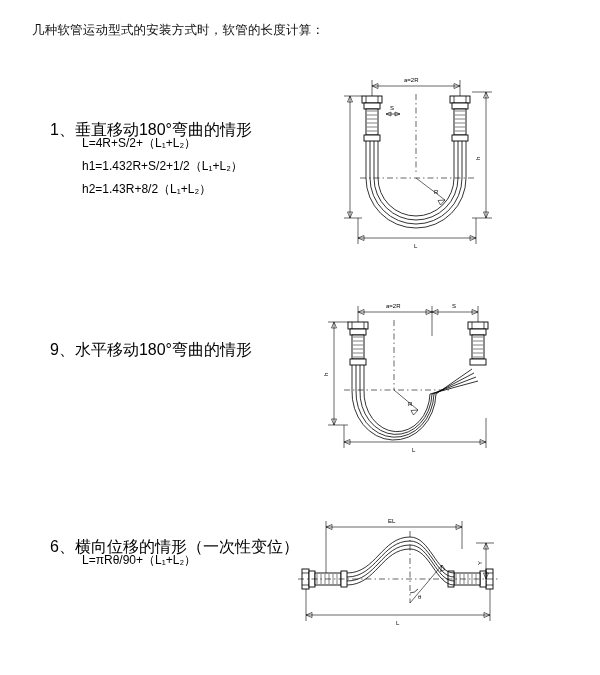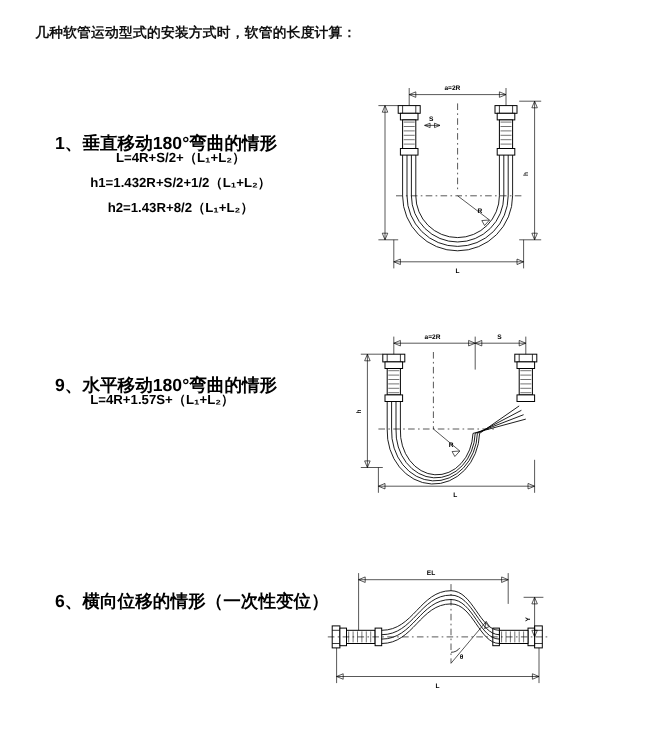--- a/index.html
+++ b/index.html
@@ -12,21 +12,20 @@
     background: #ffffff;
     font-family: "Liberation Sans", sans-serif;
     color: #000000;
     position: relative;
     overflow: hidden;
   }
   .page {
     position: relative;
     width: 600px;
     height: 534px;
-    font-weight: bold;
   }
   .intro {
     position: absolute;
     left: 32px;
     top: 22px;
     font-size: 12.5px;
     letter-spacing: 0.2px;
     color: #111;
     white-space: nowrap;
   }
@@ -43,21 +42,20 @@
     position: absolute;
     left: 50px;
     top: 12px;
     font-size: 16px;
     white-space: nowrap;
   }
   .formulas {
     position: absolute;
     left: 82px;
     top: 24px;
-    text-align: center;
   }
   .formula {
     font-size: 12px;
     line-height: 23px;
     white-space: nowrap;
   }
 
   .figure {
     position: absolute;
   }
@@ -165,21 +163,20 @@
         <line class="dim" x1="58" y1="150" x2="58" y2="176"></line>
         <line class="dim" x1="176" y1="150" x2="176" y2="176"></line>
         <text class="t" x="114" y="180">L</text>
       </svg>
     </div>
   </div>
 
   <div class="section sec2">
     <div class="sec-title">9、水平移动180°弯曲的情形</div>
     <div class="formulas">
-      <div class="formula">L=4R+1.57S+（L₁+L₂）</div>
     </div>
 
     <div class="figure fig2">
       <svg width="210" height="175" viewBox="0 0 210 175">
 
         <line class="dim" x1="58" y1="22" x2="132" y2="22"></line>
         <path class="dim" d="M58 22 l6 -2.5 l0 5 z" fill="#000"></path>
         <path class="dim" d="M132 22 l-6 -2.5 l0 5 z" fill="#000"></path>
         <text class="t" x="86" y="18">a=2R</text>
         <line class="dim" x1="132" y1="22" x2="178" y2="22"></line>
@@ -245,20 +242,21 @@
         <line class="dim" x1="44" y1="135" x2="44" y2="158"></line>
         <line class="dim" x1="186" y1="128" x2="186" y2="158"></line>
         <text class="t" x="112" y="162">L</text>
       </svg>
     </div>
   </div>
 
   <div class="section sec3">
     <div class="sec-title">6、横向位移的情形（一次性变位）</div>
     <div class="formulas">
+      <div class="formula">L=πRθ/90+（L₁+L₂）</div>
     </div>
 
     <div class="figure fig3">
       <svg width="220" height="135" viewBox="0 0 220 135">
 
         <line class="dim" x1="36" y1="20" x2="172" y2="20"></line>
         <path class="dim" d="M36 20 l6 -2.5 l0 5 z" fill="#000"></path>
         <path class="dim" d="M172 20 l-6 -2.5 l0 5 z" fill="#000"></path>
         <text class="t" x="98" y="16">EL</text>
         <line class="dim" x1="36" y1="14" x2="36" y2="70"></line>

